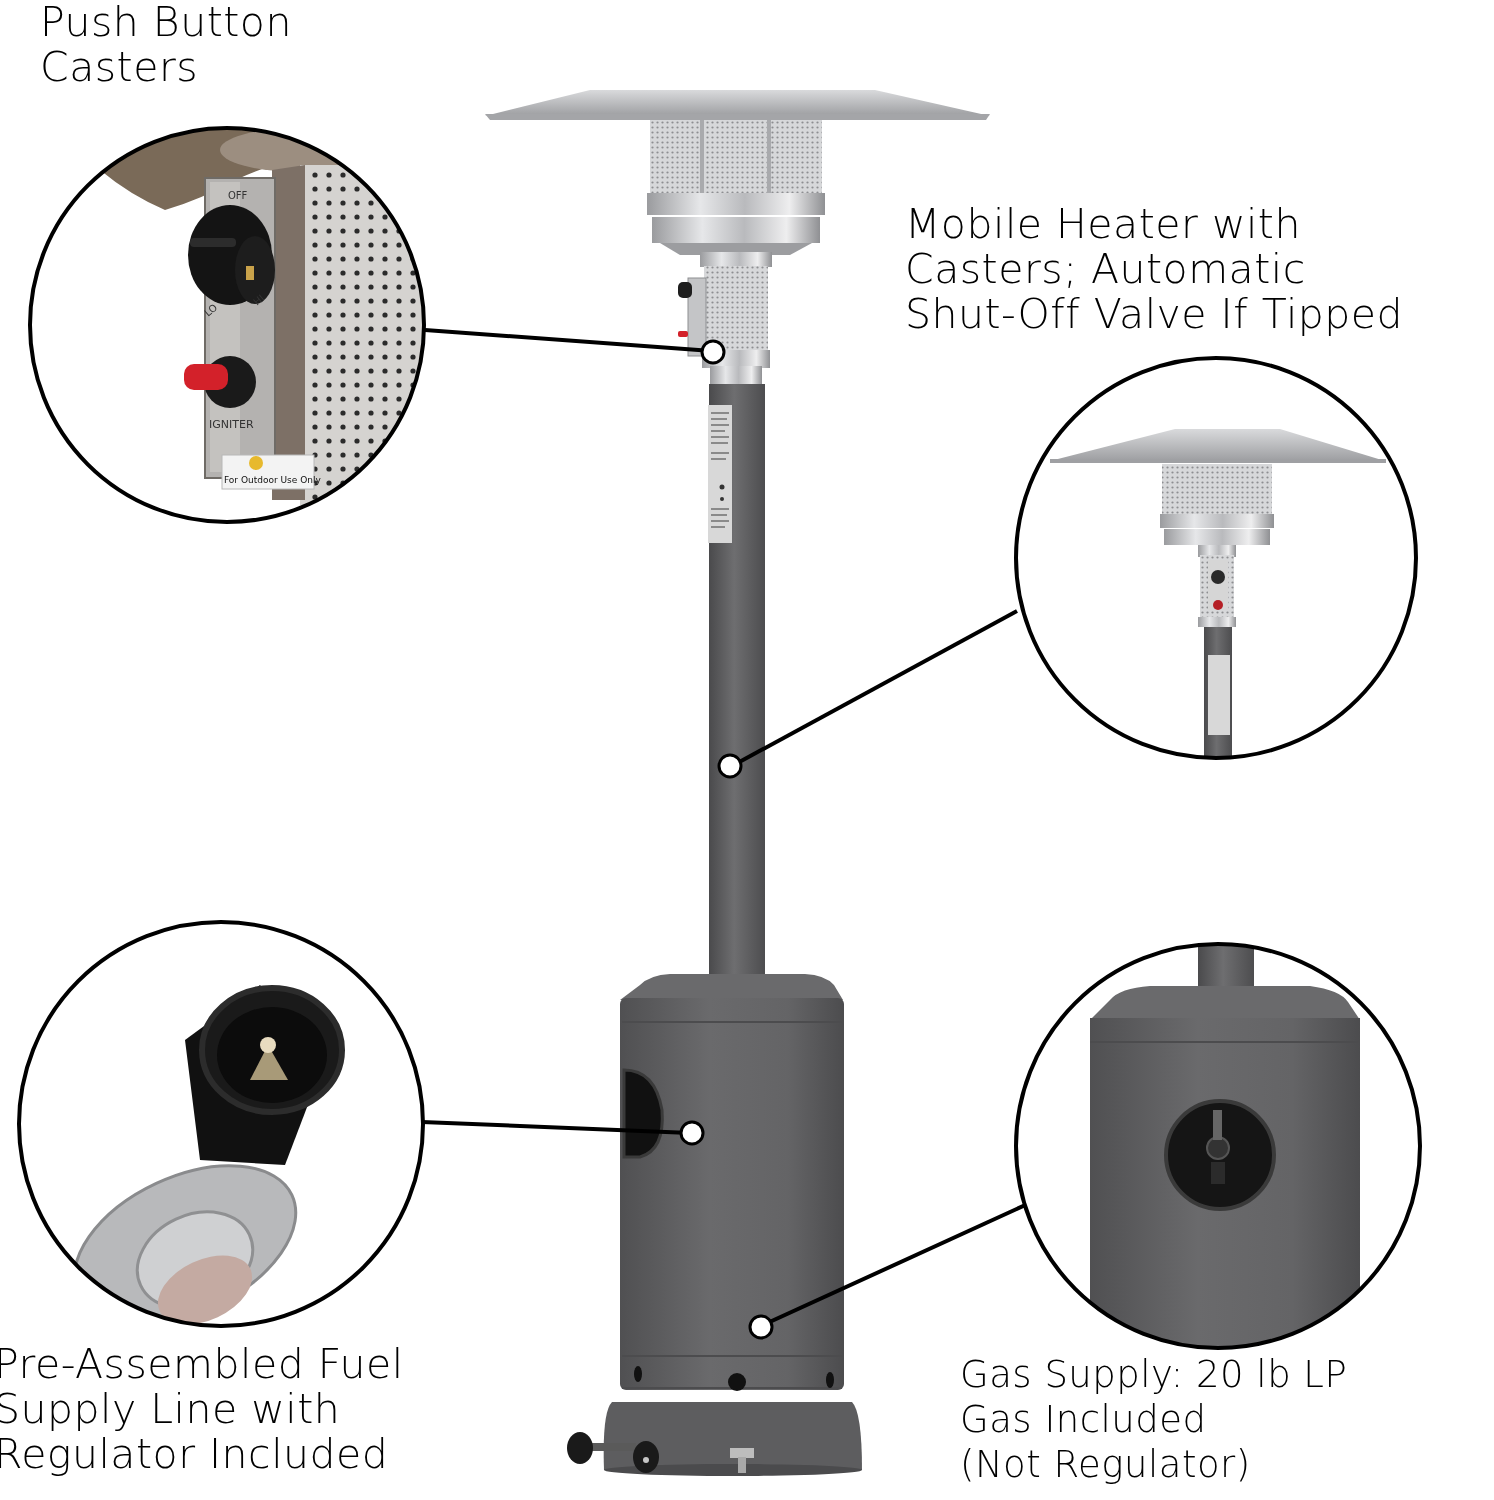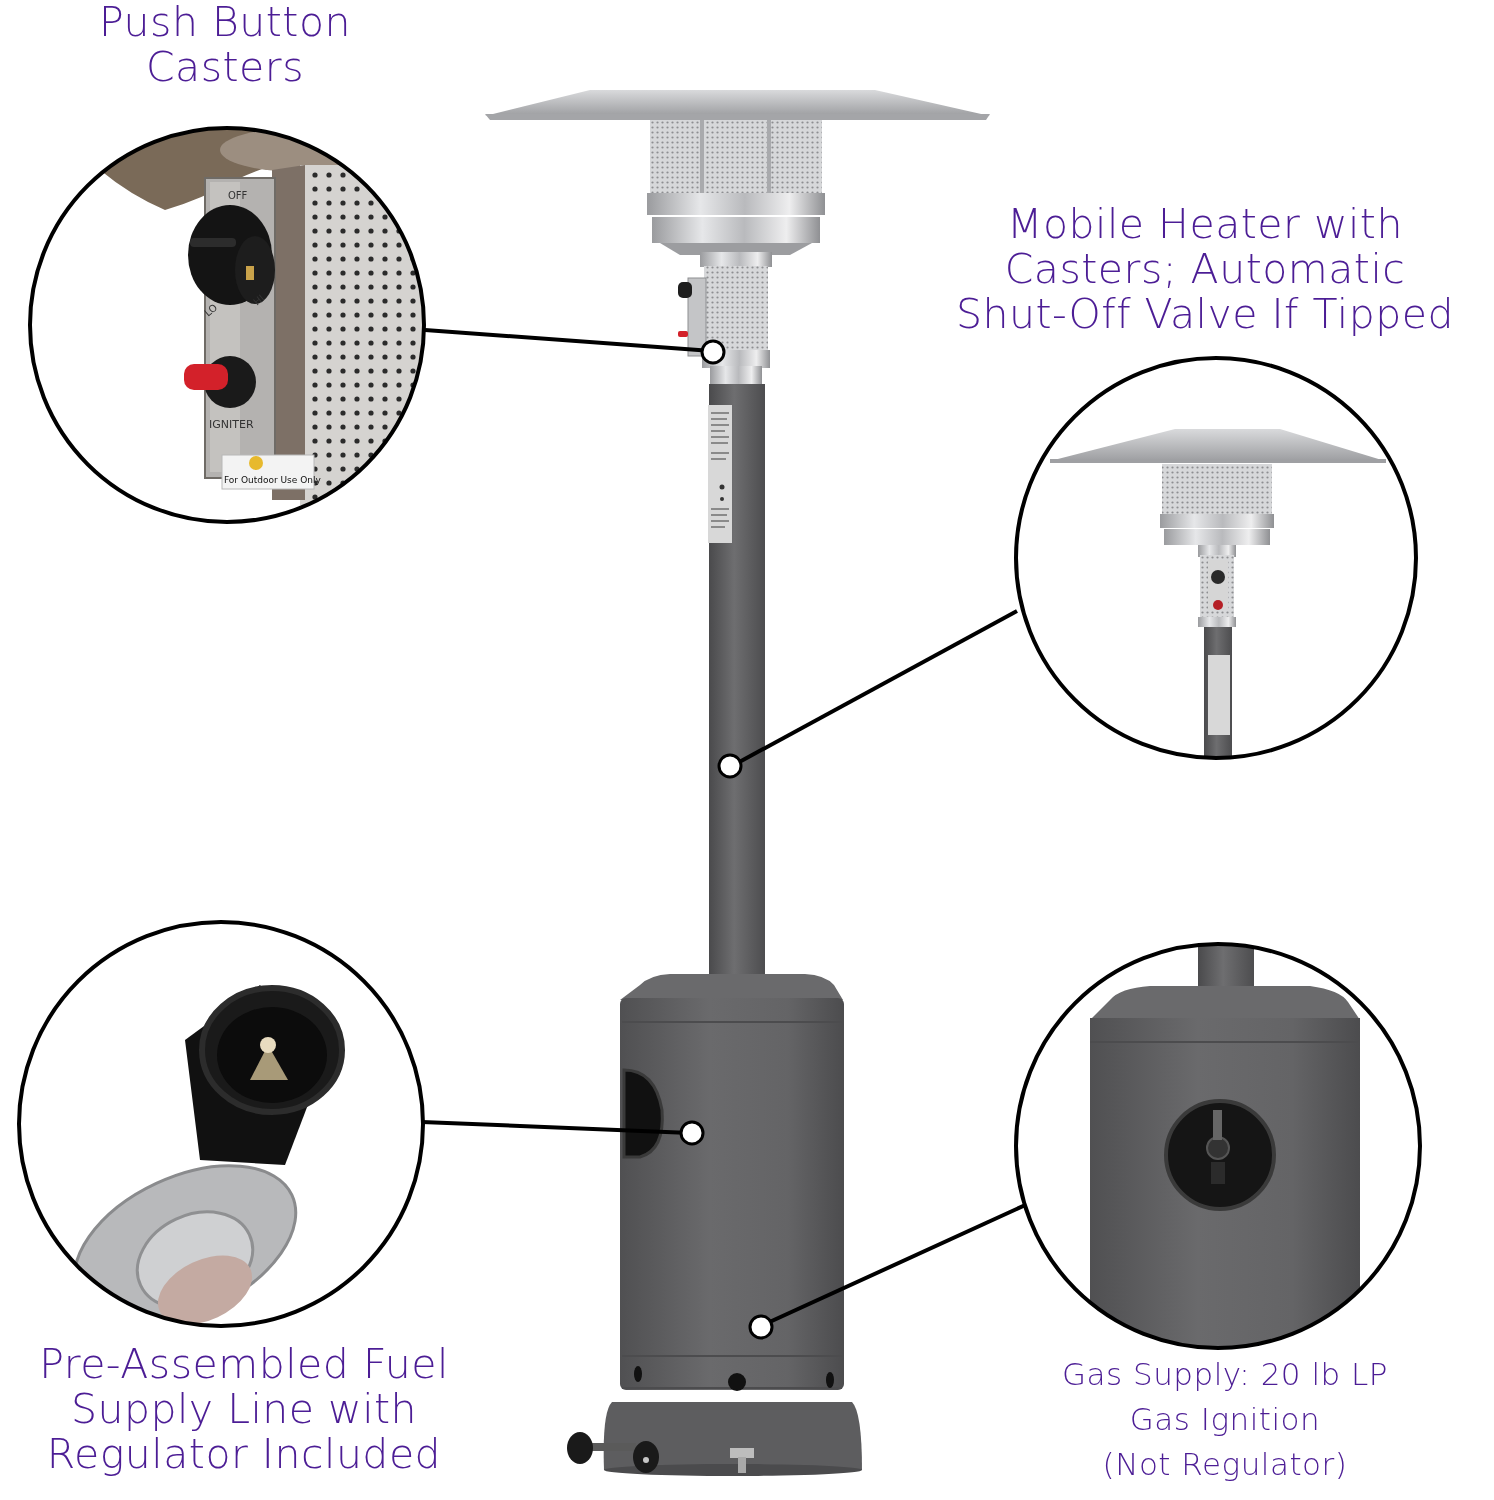--- a/index.html
+++ b/index.html
@@ -1,24 +1,24 @@
 <!DOCTYPE html>
 <html><head>
 <meta charset="utf-8">
 <style>
   html, body { margin: 0; padding: 0; background: #ffffff; }
   body { width: 1494px; height: 1500px; position: relative; overflow: hidden;
          font-family: "DejaVu Sans", sans-serif; color: #000; }
-  .caption { position: absolute; text-align: center; font-weight: 300;
-             line-height: 1.0; letter-spacing: 0.5px; color: #4c1d95; }
+  .caption { position: absolute; text-align: left; font-weight: 300;
+             line-height: 1.0; letter-spacing: 0.5px; color: #000000; }
   .caption div { white-space: nowrap; }
   #cap-ignition { left: 40px; top: 0px; width: 370px; font-size: 41px; line-height: 45px; }
   #cap-mobile { left: 905px; top: 202px; width: 600px; font-size: 41px; line-height: 45px; }
   #cap-fuel { left: -6px; top: 1342px; width: 500px; font-size: 41px; line-height: 45px; }
-  #cap-gas { left: 960px; top: 1352px; width: 530px; font-size: 31px; line-height: 45px; }
+  #cap-gas { left: 960px; top: 1352px; width: 530px; font-size: 37px; line-height: 45px; }
   svg#scene { position: absolute; left: 0; top: 0; }
   .lbl-small { font-family: "DejaVu Sans", sans-serif; }
 </style>
 </head>
 <body>
 
 <div class="caption" id="cap-ignition">
   <div>Push Button</div>
   <div>Casters</div>
 </div>
@@ -27,21 +27,21 @@
   <div>Casters; Automatic</div>
   <div>Shut-Off Valve If Tipped</div>
 </div>
 <div class="caption" id="cap-fuel">
   <div>Pre-Assembled Fuel</div>
   <div>Supply Line with</div>
   <div>Regulator Included</div>
 </div>
 <div class="caption" id="cap-gas">
   <div>Gas Supply: 20 lb LP</div>
-  <div>Gas Ignition</div>
+  <div>Gas Included</div>
   <div>(Not Regulator)</div>
 </div>
 
 <svg id="scene" width="1494" height="1500" viewBox="0 0 1494 1500" xmlns="http://www.w3.org/2000/svg">
   <defs>
     <linearGradient id="poleGrad" x1="0" x2="1" y1="0" y2="0">
       <stop offset="0" stop-color="#4a4a4c"></stop>
       <stop offset="0.45" stop-color="#6e6e70"></stop>
       <stop offset="1" stop-color="#4d4d4f"></stop>
     </linearGradient>

